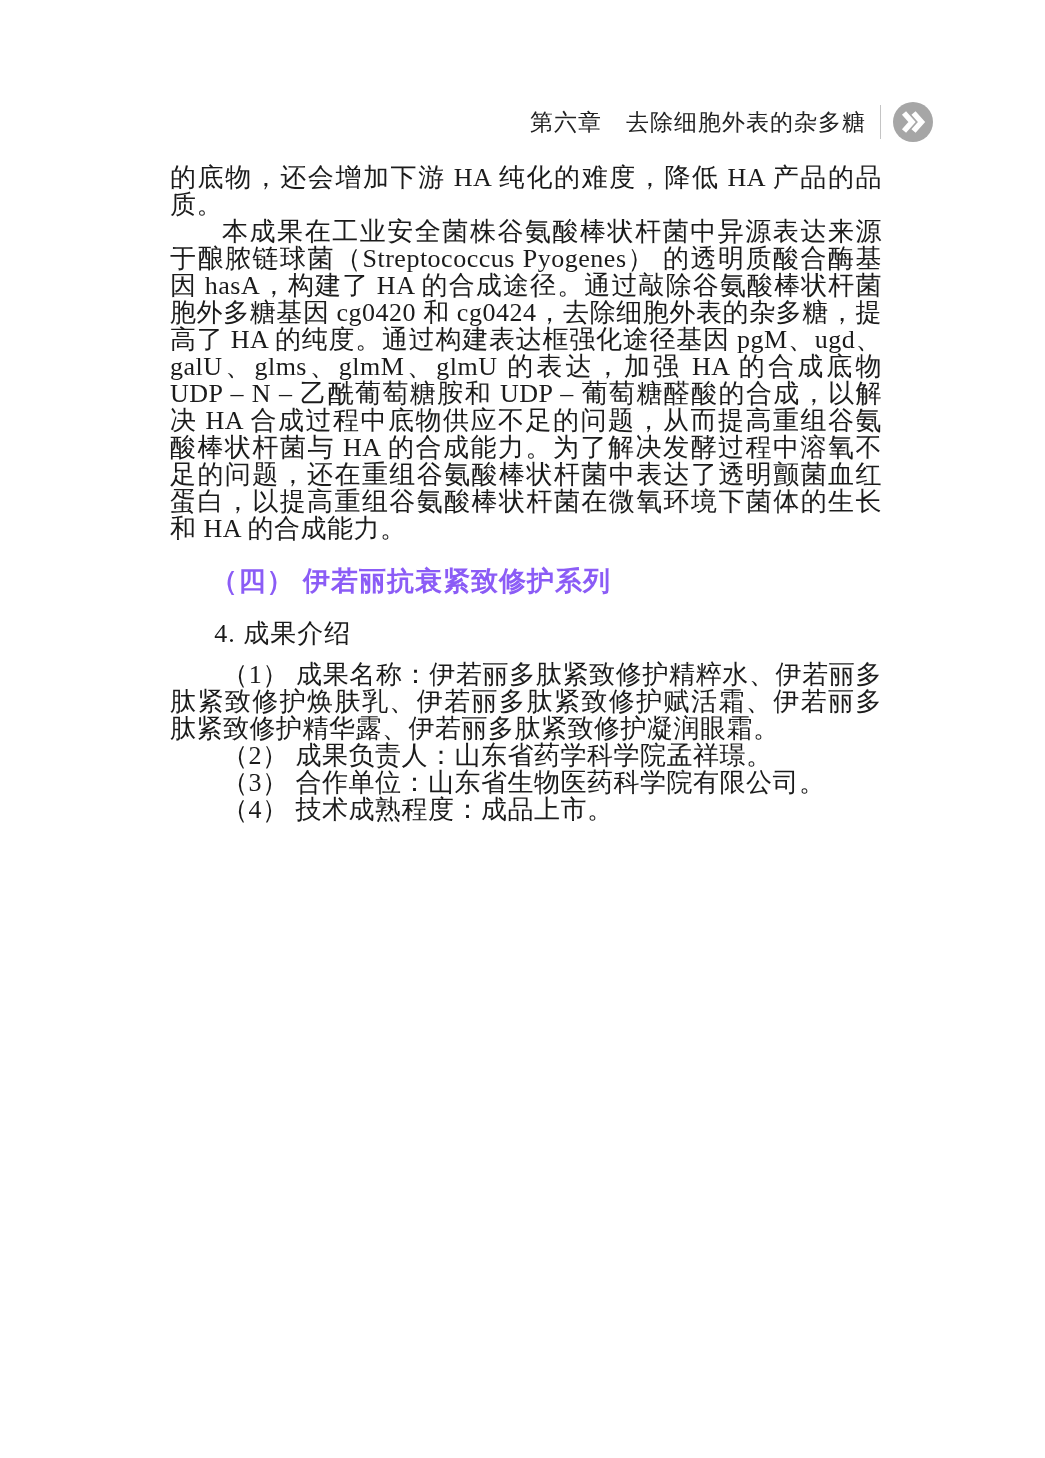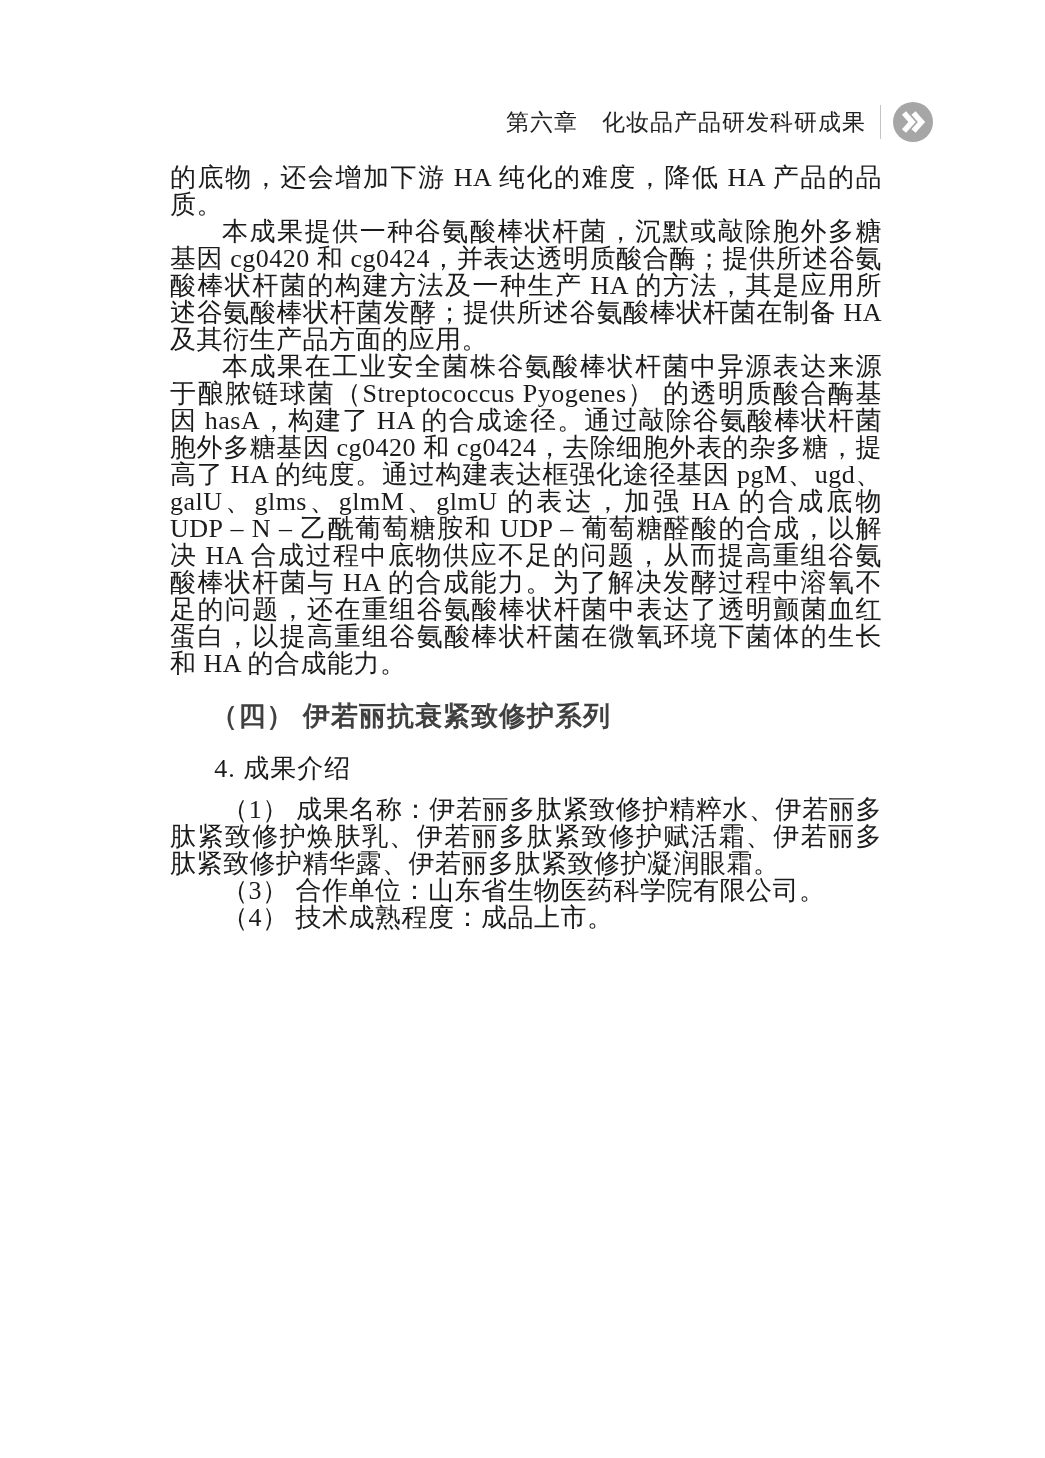--- a/index.html
+++ b/index.html
@@ -52,54 +52,54 @@
     letter-spacing:1px;
   }
   .section-heading {
     margin:18px 0 9px;
     font-family:"Liberation Sans","DejaVu Sans",sans-serif;
     font-weight:700;
     font-size:27px;
     line-height:43px;
     text-indent:1.5em;
     letter-spacing:1px;
-    color:#404040;
+    color:#8b5cf6;
   }
 
   .page-number {
     position:absolute;
     top:1342px; right:180px;
     font-size:25px;
     letter-spacing:2px;
     color:#222;
   }
 </style>
 </head>
 <body>
 
 <div class="page">
 
   <div class="running-header">
     <span class="rh-chapter">第六章</span>
-    <span class="rh-title">化妆品产品研发科研成果</span>
+    <span class="rh-title">去除细胞外表的杂多糖</span>
     <span class="rh-sep"></span>
     <svg class="rh-icon" viewBox="0 0 40 40" aria-hidden="true">
       <circle cx="20" cy="20" r="20" fill="#a6a6a6"></circle>
       <path d="M11 11 L19 20 L11 29" fill="none" stroke="#ffffff" stroke-width="5.5" stroke-linecap="butt"></path>
       <path d="M20.5 11 L28.5 20 L20.5 29" fill="none" stroke="#ffffff" stroke-width="5.5" stroke-linecap="butt"></path>
     </svg>
   </div>
 
   <div class="content">
     <p class="body-par">的底物，还会增加下游 HA 纯化的难度，降低 HA 产品的品质。</p>
-    <p class="body-par indent">本成果提供一种谷氨酸棒状杆菌，沉默或敲除胞外多糖基因 cg0420 和 cg0424，并表达透明质酸合酶；提供所述谷氨酸棒状杆菌的构建方法及一种生产 HA 的方法，其是应用所述谷氨酸棒状杆菌发酵；提供所述谷氨酸棒状杆菌在制备 HA 及其衍生产品方面的应用。</p>
     <p class="body-par indent">本成果在工业安全菌株谷氨酸棒状杆菌中异源表达来源于酿脓链球菌（Streptococcus Pyogenes） 的透明质酸合酶基因 hasA，构建了 HA 的合成途径。通过敲除谷氨酸棒状杆菌胞外多糖基因 cg0420 和 cg0424，去除细胞外表的杂多糖，提高了 HA 的纯度。通过构建表达框强化途径基因 pgM、ugd、galU、glms、glmM、glmU 的表达，加强 HA 的合成底物 UDP – N – 乙酰葡萄糖胺和 UDP – 葡萄糖醛酸的合成，以解决 HA 合成过程中底物供应不足的问题，从而提高重组谷氨酸棒状杆菌与 HA 的合成能力。为了解决发酵过程中溶氧不足的问题，还在重组谷氨酸棒状杆菌中表达了透明颤菌血红蛋白，以提高重组谷氨酸棒状杆菌在微氧环境下菌体的生长和 HA 的合成能力。</p>
     <h2 class="section-heading">（四） 伊若丽抗衰紧致修护系列</h2>
     <p class="kaiti">4. 成果介绍</p>
     <p class="body-par indent">（1） 成果名称：伊若丽多肽紧致修护精粹水、伊若丽多肽紧致修护焕肤乳、伊若丽多肽紧致修护赋活霜、伊若丽多肽紧致修护精华露、伊若丽多肽紧致修护凝润眼霜。</p>
+    <p class="body-par indent">（2） 成果负责人：山东省药学科学院孟祥璟。</p>
     <p class="body-par indent">（3） 合作单位：山东省生物医药科学院有限公司。</p>
     <p class="body-par indent">（4） 技术成熟程度：成品上市。</p>
 
   </div>
 
   <div class="page-number">385</div>
 
 </div>
 
 </body></html>

